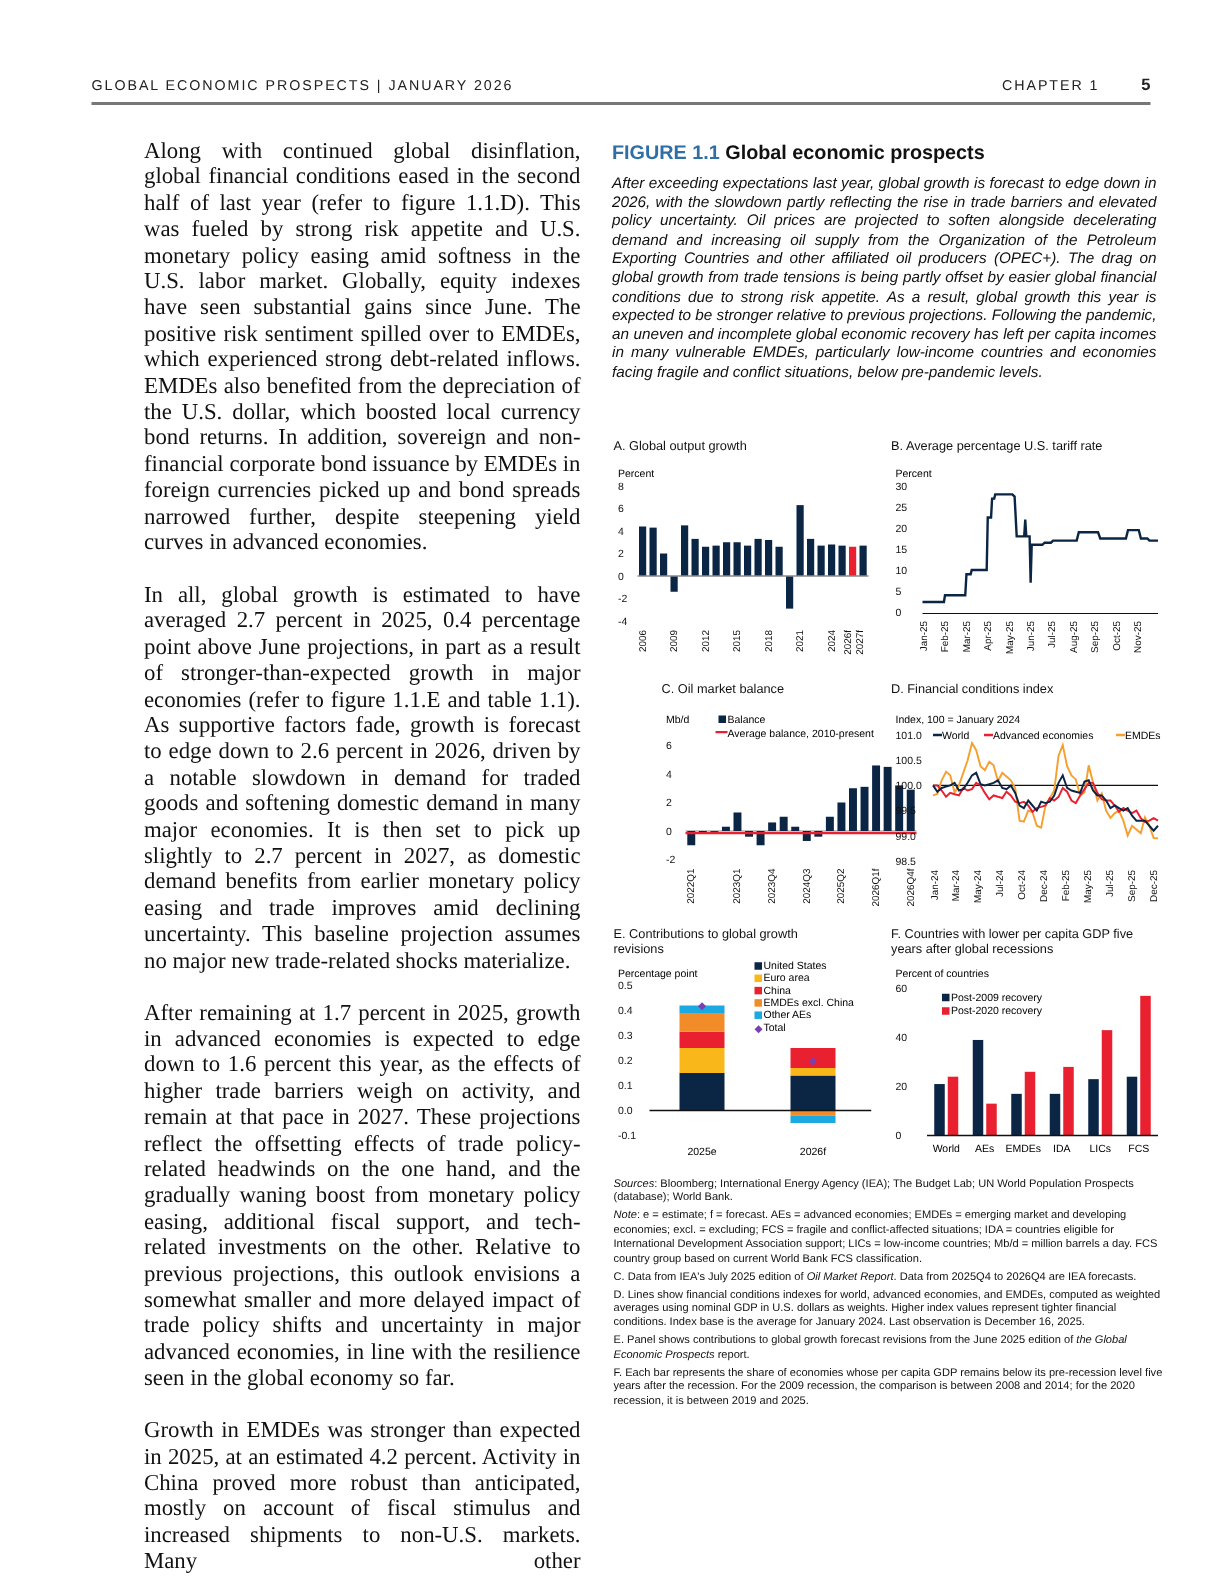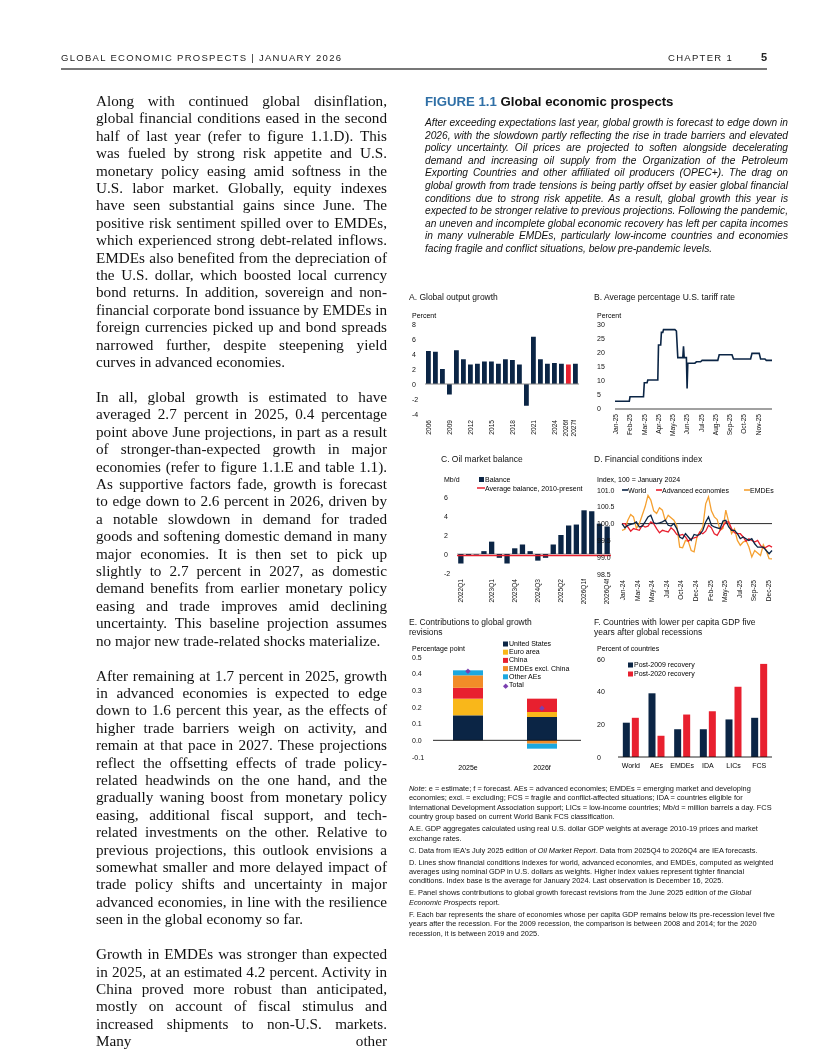--- a/index.html
+++ b/index.html
@@ -6,21 +6,21 @@
   body { width:816px; height:1056px; position:relative; overflow:hidden; color:#111; }
   .hdr { position:absolute; left:61px; top:52px; width:706px; height:14px; font-family:"Liberation Sans", sans-serif; font-size:9.5px; letter-spacing:1.3px; color:#222; }
   .hdr .left { position:absolute; left:0; top:0; }
   .hdr .chap { position:absolute; right:34px; top:0; }
   .hdr .pg { position:absolute; right:0; top:-1px; font-weight:bold; font-size:11px; letter-spacing:0; }
   .hdr-rule { position:absolute; left:61px; top:68px; width:706px; height:2px; background:#777; }
 
   .body-col { position:absolute; left:96px; top:92px; width:291px; font-family:"Liberation Serif", serif; font-size:15.2px; line-height:17.4px; color:#111; }
   .body-col p { margin:0 0 17.5px 0; text-align:justify; hyphens:none; }
 
-  .fig { position:absolute; left:425px; top:94px; width:363px; font-family:"Liberation Sans", sans-serif; }
+  .fig { position:absolute; left:408px; top:94px; width:363px; font-family:"Liberation Sans", sans-serif; }
   .fig-title { font-size:13.2px; font-weight:bold; margin:0 0 8px 0; }
   .fig-title .num { color:#2f6fa6; }
   .fig-sub { font-size:10.2px; font-style:italic; line-height:12.6px; text-align:justify; margin:0; }
 
   .panel { position:absolute; font-family:"Liberation Sans", sans-serif; }
   .panel-title { font-size:8.5px; font-weight:normal; line-height:10px; }
   .panel svg text { font-family:"Liberation Sans", sans-serif; }
 
   .notes { position:absolute; left:409px; top:784px; width:366px; font-family:"Liberation Sans", sans-serif; font-size:7.4px; line-height:9.4px; color:#111; }
   .notes p { margin:0 0 2.6px 0; }
@@ -272,19 +272,19 @@
       <rect x="140.5" y="49.766666666666666" width="7" height="70.23333333333333" fill="#e8202f"></rect>
       <text x="139.5" y="131" font-size="7" text-anchor="middle">LICs</text>
       <rect x="157.16666666666669" y="80.8" width="7" height="39.2" fill="#0b2545"></rect>
       <rect x="166.16666666666669" y="26.9" width="7" height="93.1" fill="#e8202f"></rect>
       <text x="165.16666666666669" y="131" font-size="7" text-anchor="middle">FCS</text>
       <line x1="24" x2="178" y1="120" y2="120" stroke="#111" stroke-width="0.9"></line>
     </svg>
 </div>
 
 <div class="notes">
+  <p><i>Sources</i><span>: Bloomberg; International Energy Agency (IEA); The Budget Lab; UN World Population Prospects (database); World Bank.</span></p>
   <p><i>Note</i><span>: e = estimate; f = forecast. AEs = advanced economies; EMDEs = emerging market and developing economies; excl. = excluding; FCS = fragile and conflict-affected situations; IDA = countries eligible for International Development Association support; LICs = low-income countries; Mb/d = million barrels a day. FCS country group based on current World Bank FCS classification.</span></p>
-  <p>A.E. GDP aggregates calculated using real U.S. dollar GDP weights at average 2010-19 prices and market exchange rates.</p>
   <p><span>C. Data from IEA's July 2025 edition of </span><i>Oil Market Report</i><span>. Data from 2025Q4 to 2026Q4 are IEA forecasts.</span></p>
   <p>D. Lines show financial conditions indexes for world, advanced economies, and EMDEs, computed as weighted averages using nominal GDP in U.S. dollars as weights. Higher index values represent tighter financial conditions. Index base is the average for January 2024. Last observation is December 16, 2025.</p>
   <p><span>E. Panel shows contributions to global growth forecast revisions from the June 2025 edition of </span><i>the Global Economic Prospects</i><span> report.</span></p>
   <p>F. Each bar represents the share of economies whose per capita GDP remains below its pre-recession level five years after the recession. For the 2009 recession, the comparison is between 2008 and 2014; for the 2020 recession, it is between 2019 and 2025.</p>
 </div>
 
 </body></html>

